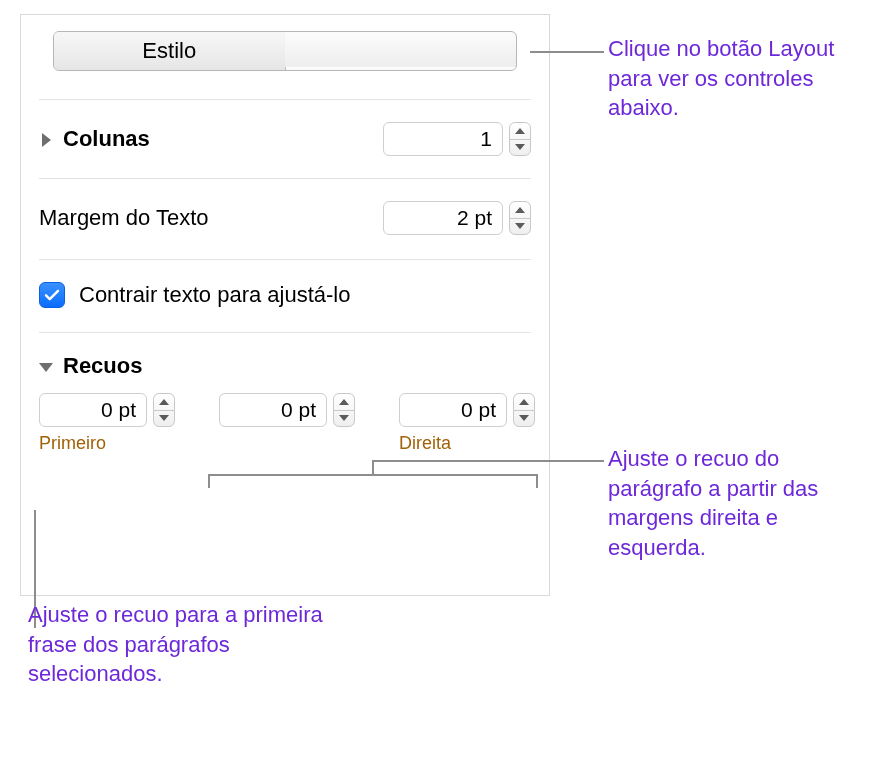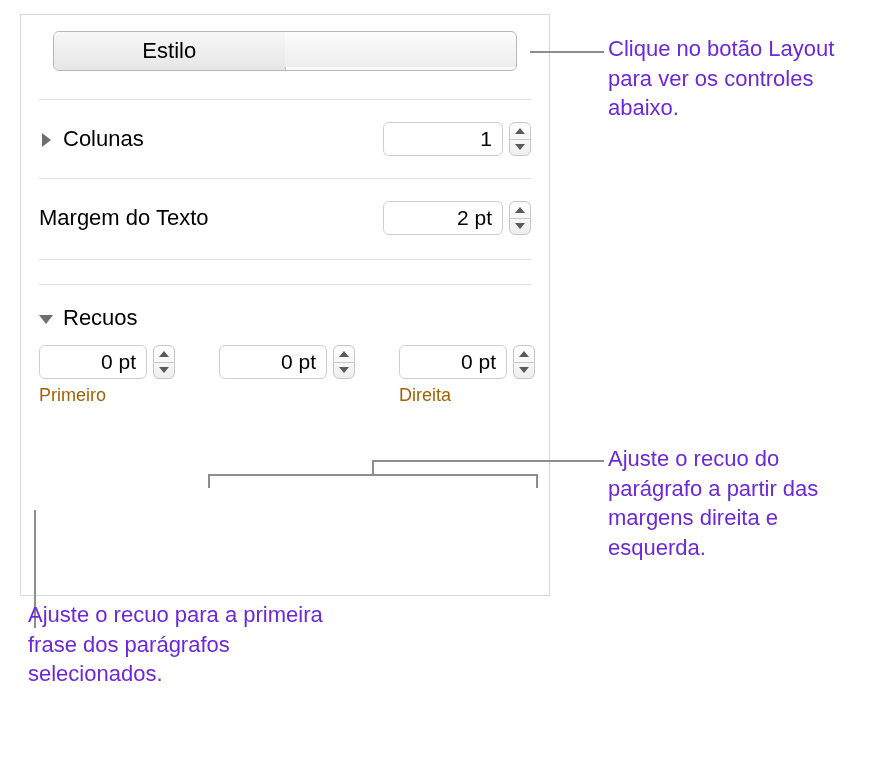--- a/index.html
+++ b/index.html
@@ -47,21 +47,21 @@
   .segmented .seg.active { background: linear-gradient(#ffffff,#f6f6f6); }
 
   .hr { height:1px; background:#e2e2e2; margin: 28px 18px 0 18px; }
 
   
   .row {
     display:flex; align-items:center; justify-content:space-between;
     padding: 22px 18px 0 18px;
   }
   .row .label { display:flex; align-items:center; gap:10px; font-size:22px; }
-  .row .label.bold { font-weight:400; }
+  .row .label.bold { font-weight:700; }
 
   .chevron {
     width: 14px; height:14px; display:inline-block; position:relative;
   }
   .chevron.right::before{
     content:""; position:absolute; left:3px; top:1px;
     border-top:7px solid transparent;
     border-bottom:7px solid transparent;
     border-left:9px solid #6e6e6e;
   }
@@ -175,20 +175,28 @@
       <div class="numfield lg">2 pt</div>
       <div class="stepper">
         <div class="half up"></div>
         <div class="half dn"></div>
       </div>
     </div>
   </div>
 
   <div class="hr" style="margin-top:24px"></div>
 
+  <div class="checkrow">
+    <div class="cbox">
+      <svg viewBox="0 0 24 24">
+          <path fill="none" stroke="#fff" stroke-width="3.2" stroke-linecap="round" stroke-linejoin="round" d="M4 12.5l5 5L20 6.5"></path>
+        </svg>
+    </div>
+    <div class="clabel">Contrair texto para ajustá-lo</div>
+  </div>
 
   <div class="hr" style="margin-top:24px"></div>
 
   <div class="row" style="padding-top:20px">
     <div class="label bold">
       <span class="chevron down"></span>
       <span>Recuos</span>
     </div>
   </div>
 

